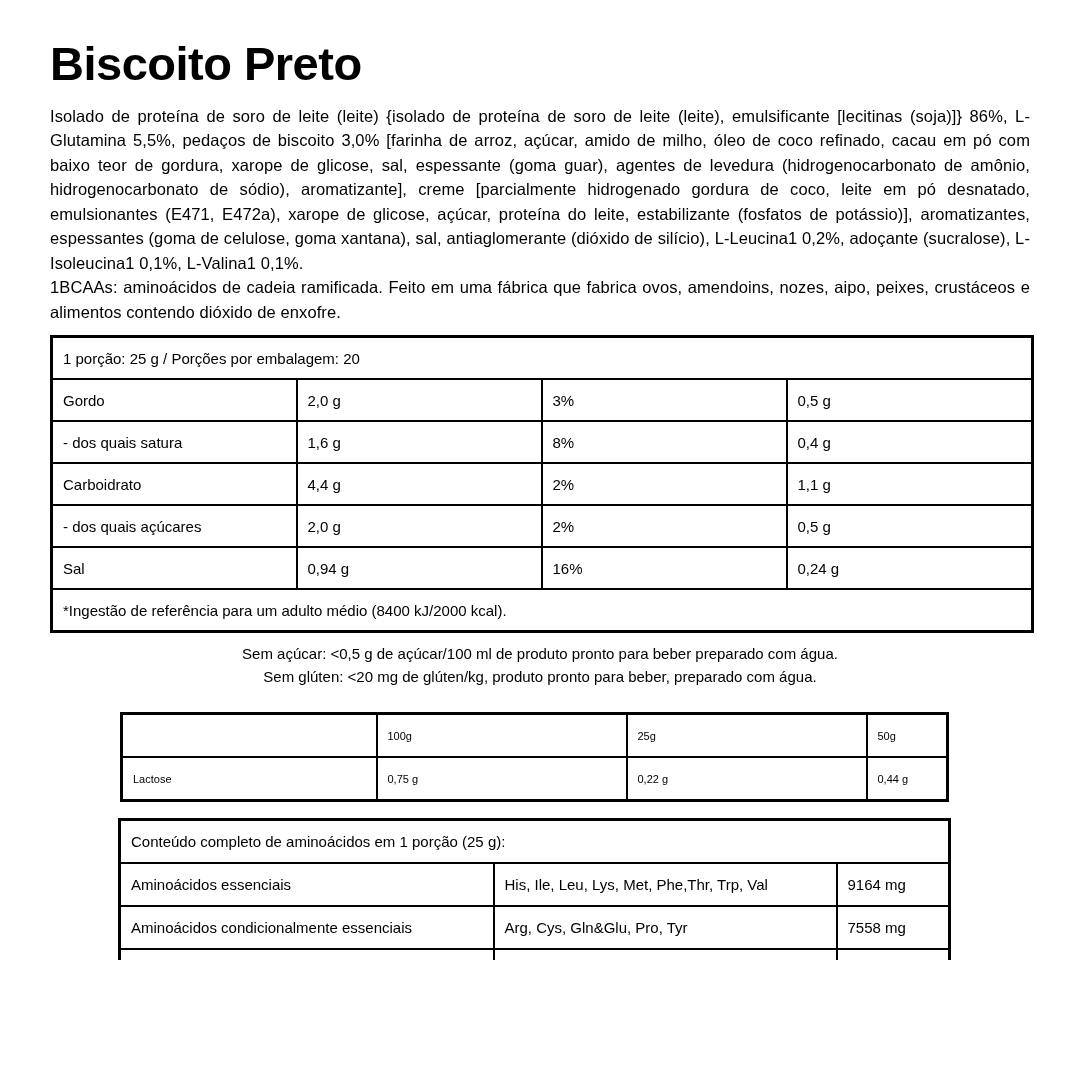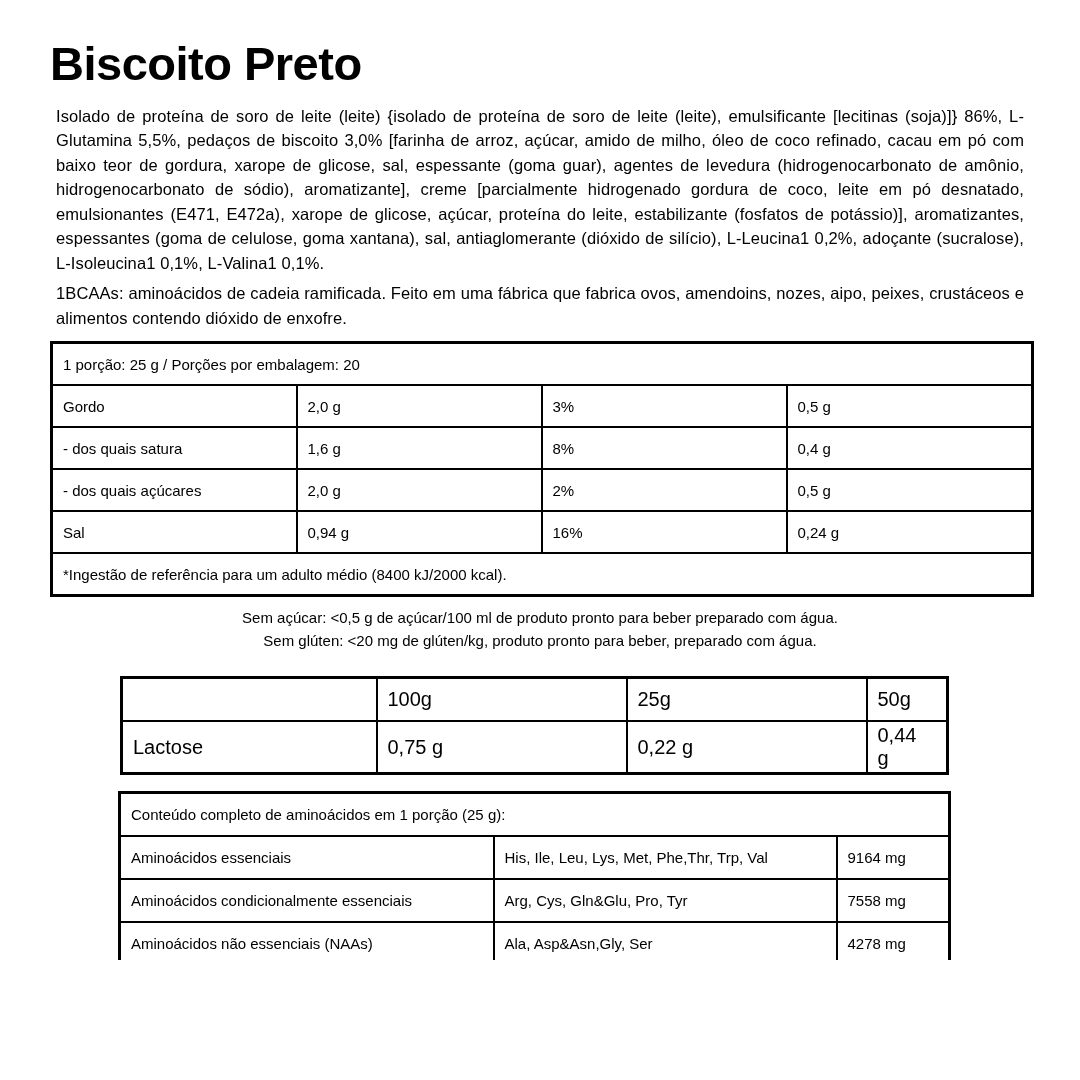--- a/index.html
+++ b/index.html
@@ -25,21 +25,21 @@
     letter-spacing: -0.5px;
     line-height: 1.1;
     margin: 0 0 14px 0;
   }
   .ingredients {
     font-size: 16.5px;
     line-height: 24.5px;
     text-align: justify;
     letter-spacing: 0.1px;
   }
-  .ingredients p { margin: 6px; }
+  .ingredients p { margin: 0; }
 
   
   table { border-collapse: collapse; }
   td { vertical-align: middle; }
   .nutri-table {
     margin-top: 11px;
     width: 981px;
     border: 3px solid #000;
     table-layout: fixed;
   }
@@ -61,21 +61,21 @@
   .lactose-table {
     margin: 24px 0 0 70px;
     width: 826px;
     border: 3px solid #000;
     table-layout: fixed;
   }
   .lactose-table td {
     border: 2px solid #000;
     height: 37px;
     padding: 2px 24px 2px 10px;
-    font-size: 20px;
+    font-size: 11px;
   }
 
   
   .amino-table {
     margin: 16px 0 0 68px;
     width: 830px;
     border: 3px solid #000;
     table-layout: fixed;
   }
   .amino-table td {
@@ -113,20 +113,26 @@
         <td>Gordo</td>
         <td>2,0 g</td>
         <td>3%</td>
         <td>0,5 g</td>
       </tr>
       <tr>
         <td>- dos quais satura</td>
         <td>1,6 g</td>
         <td>8%</td>
         <td>0,4 g</td>
+      </tr>
+      <tr>
+        <td>Carboidrato</td>
+        <td>4,4 g</td>
+        <td>2%</td>
+        <td>1,1 g</td>
       </tr>
       <tr>
         <td>- dos quais açúcares</td>
         <td>2,0 g</td>
         <td>2%</td>
         <td>0,5 g</td>
       </tr>
       <tr>
         <td>Sal</td>
         <td>0,94 g</td>

